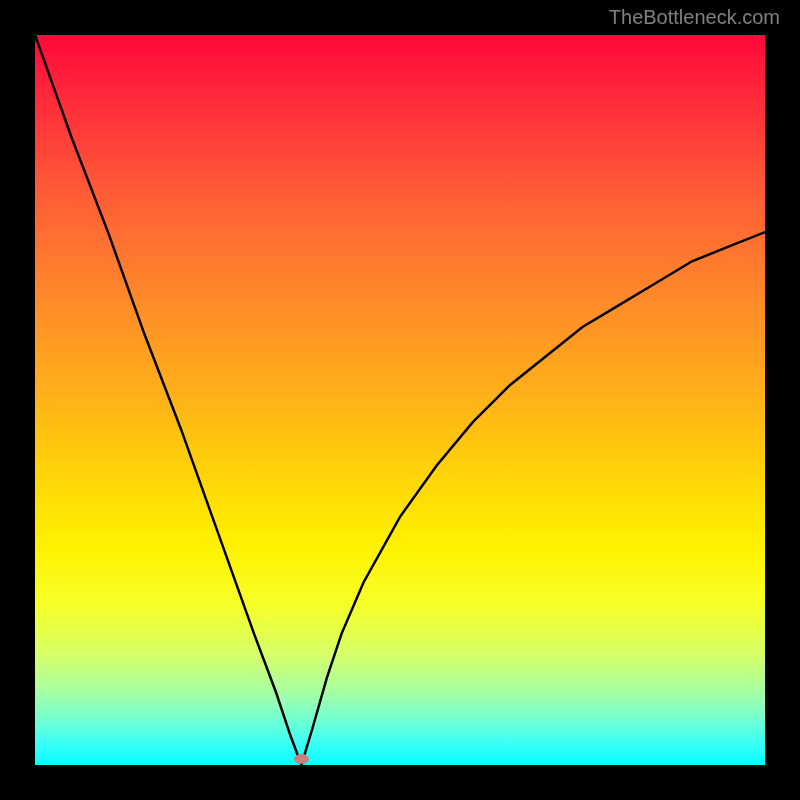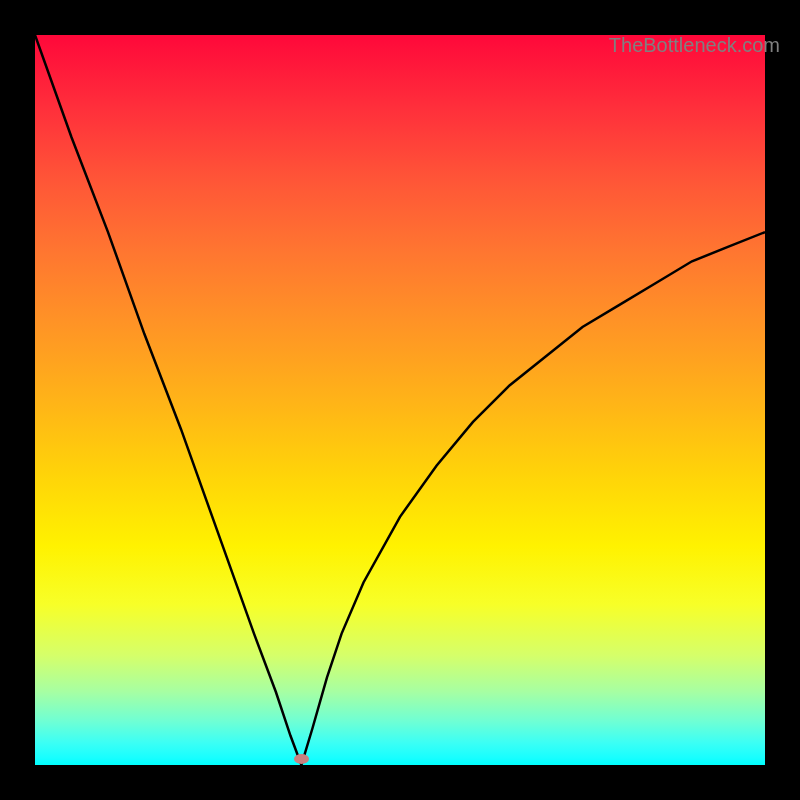--- a/index.html
+++ b/index.html
@@ -53,21 +53,20 @@
   }
   #watermark {
     position: absolute;
     right: 20px;
     top: 6px;
     color: #808080;
     font-family: Arial, Helvetica, sans-serif;
     font-size: 20px;
     font-weight: 500;
     user-select: none;
-    margin-top: 28px;
   }
 </style>
 </head>
 <body>
 
 <div id="container">
 
   <div id="plot-area">
     <svg class="curve" viewBox="0 0 730 730" preserveAspectRatio="none">
       <path id="curve-path" class="curve-path" d="M0.0 0.0 L36.5 102.2 L73.0 197.1 L109.5 299.3 L146.0 394.2 L182.5 496.4 L219.0 598.6 L240.9 657.0 L255.5 700.8 L266.4 730.0 L277.4 693.5 L292.0 642.4 L306.6 598.6 L328.5 547.5 L365.0 481.8 L401.5 430.7 L438.0 386.9 L474.5 350.4 L511.0 321.2 L547.5 292.0 L584.0 270.1 L620.5 248.2 L657.0 226.3 L693.5 211.7 L730.0 197.1"></path>

